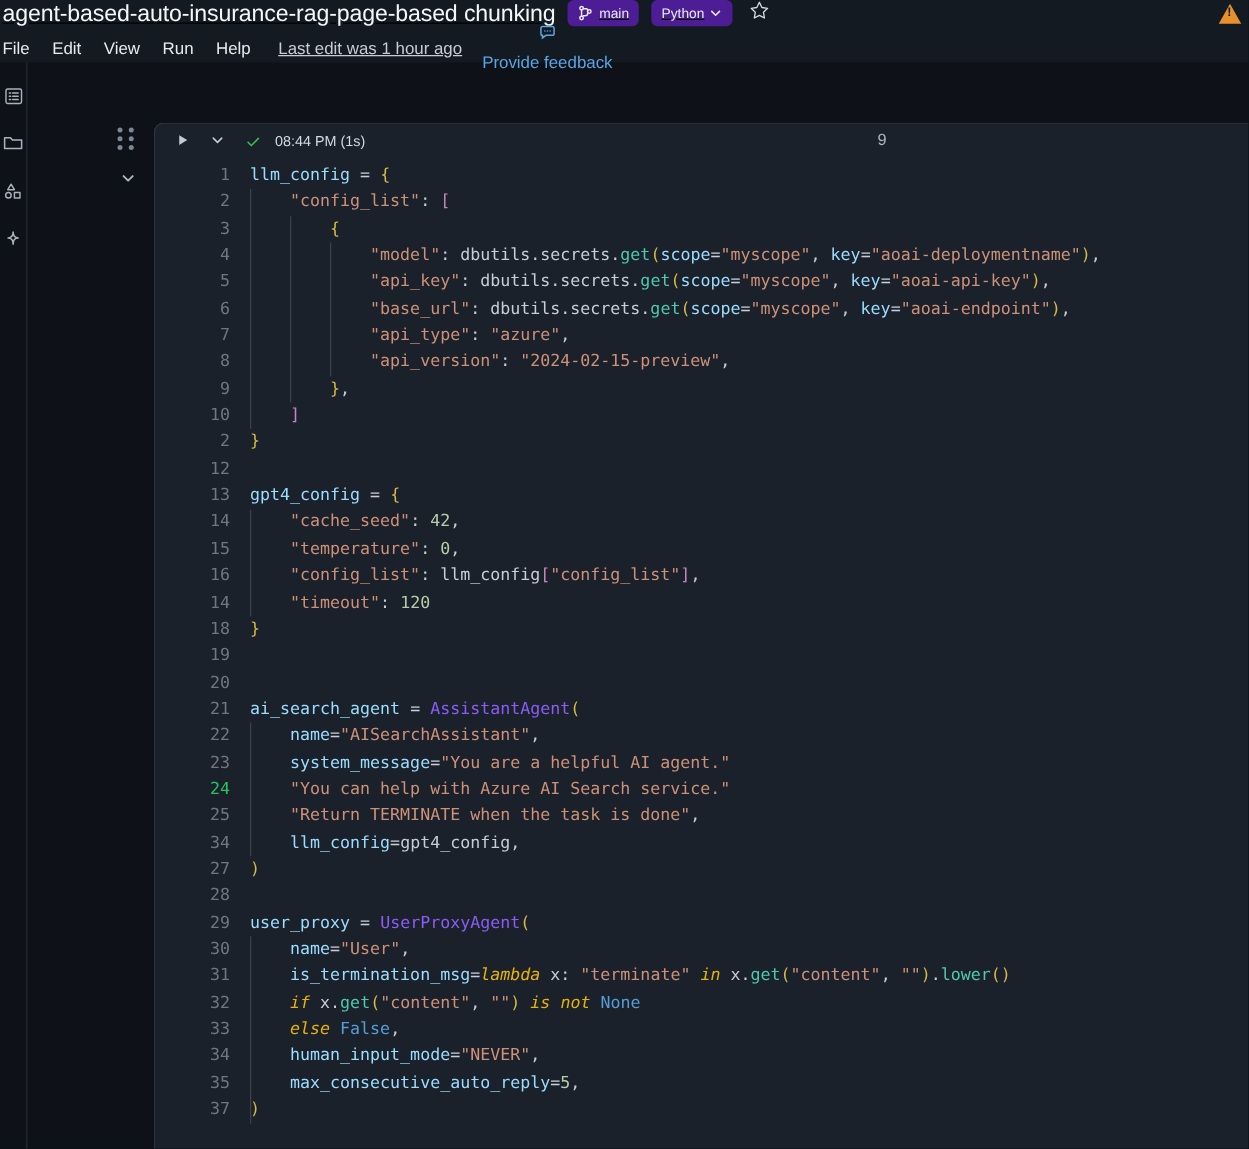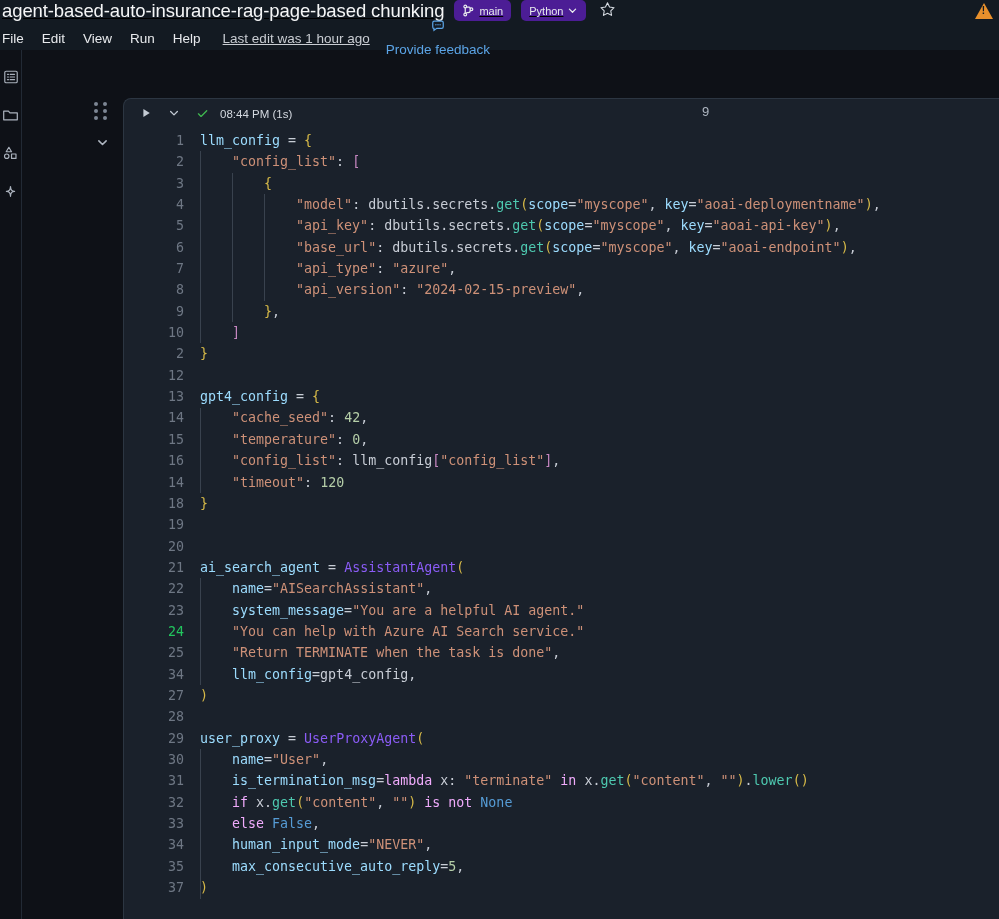--- a/index.html
+++ b/index.html
@@ -141,21 +141,21 @@
 
   
   .guides { position: absolute; left: 0; top: 0; width: 100%; height: 100%; pointer-events: none; }
   .guide { position: absolute; width: 1px; background: #39424E; }
 
   
   .t-def   { color: #C8CDD6; }
   .t-var   { color: #9CDCFE; }
   .t-str   { color: #CE9178; }
   .t-num   { color: #B5CEA8; }
-  .t-kw    { color: #f0abfc; }
+  .t-kw    { color: #eab308; font-style: italic; }
   .t-kw2   { color: #569CD6; }
   .t-fn    { color: #4EC9B0; }
   .t-cls   { color: #8b5cf6; }
   .t-br1   { color: #D7BA48; }
   .t-br2   { color: #C586C0; }
   .t-par   { color: #D7BA48; }
   .t-punc  { color: #C8CDD6; }
 </style>
 </head>
 <body>

